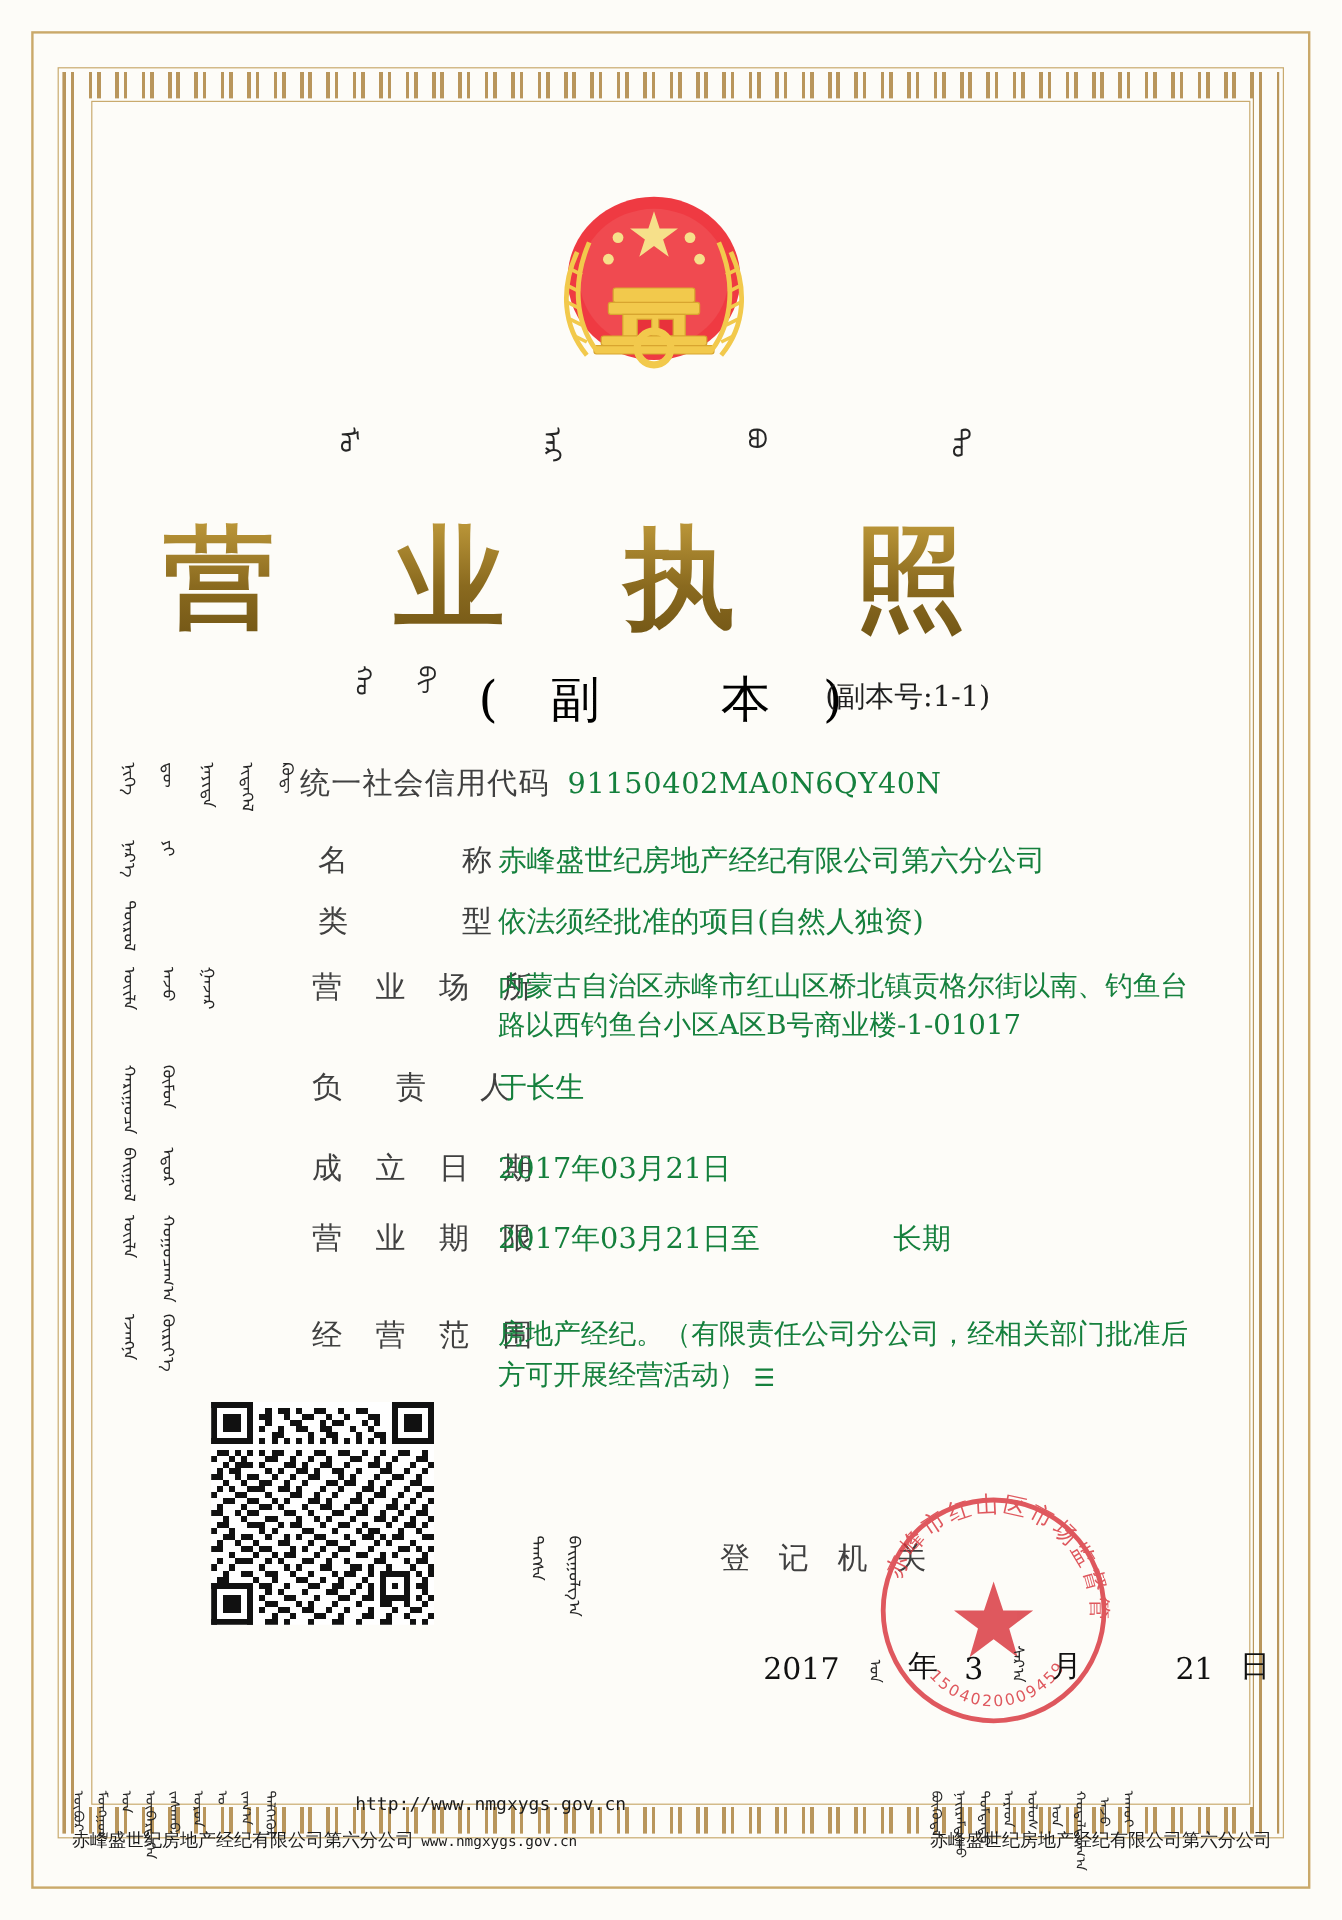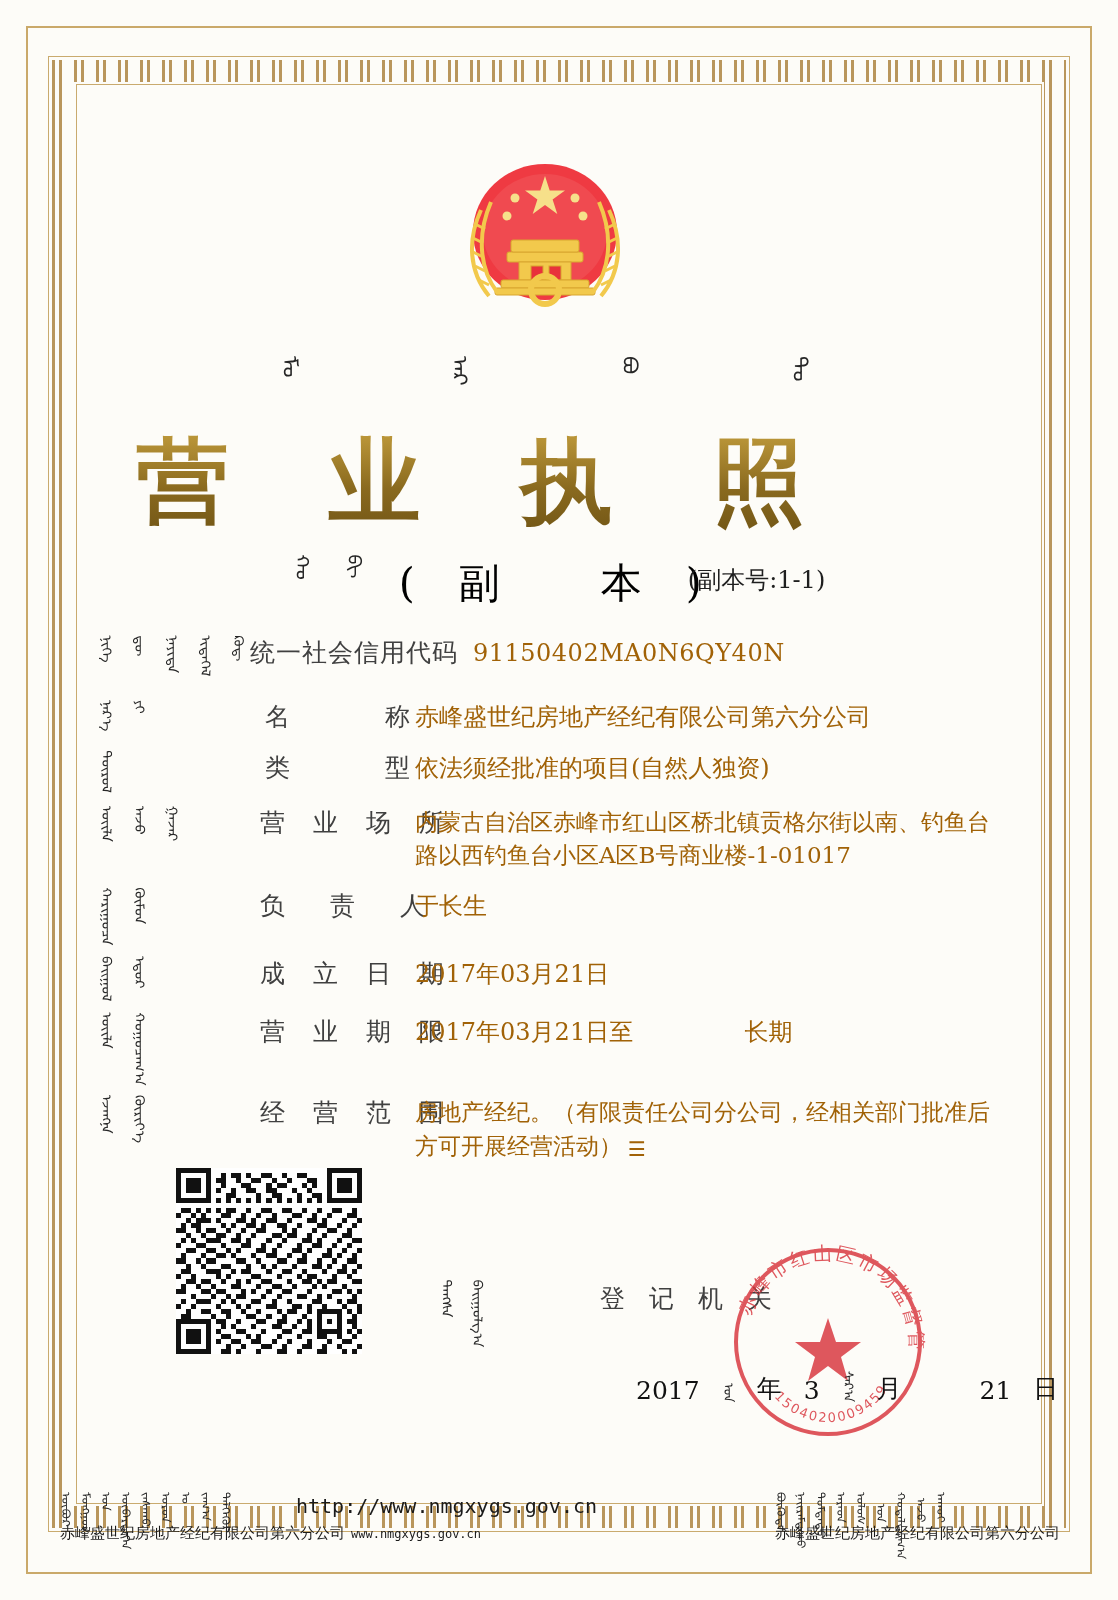--- a/index.html
+++ b/index.html
@@ -149,21 +149,21 @@
     color: #404040;
     white-space: nowrap;
     margin-left: auto;
     letter-spacing: 1px;
   }
   .label-cn.sp4 { letter-spacing: 15px; text-indent: 15px; }
   .label-cn.sp3 { letter-spacing: 10px; text-indent: 10px; }
   .value {
     font-family: "DejaVu Serif", serif;
     font-size: 24px;
-    color: #a16207;
+    color: #15803d;
     line-height: 1.45;
     flex: 1;
   }
   .value.small { font-size: 23px; }
   .value.code {
     font-family: "DejaVu Serif", serif;
     font-size: 24px;
     letter-spacing: 0.5px;
     padding-left: 58px;
   }
@@ -230,21 +230,21 @@
   .footer-cn {
     font-family: "DejaVu Serif", serif;
     font-size: 15px;
     color: #1a1a1a;
     white-space: nowrap;
   }
   .footer-url-top {
     position: absolute;
     left: 296px; top: 1494px;
     font-family: "DejaVu Sans Mono", monospace;
-    font-size: 20px;
+    font-size: 15px;
     color: #1a1a1a;
   }
   .footer-url-bottom {
     font-family: "DejaVu Sans Mono", monospace;
     font-size: 12px;
     color: #1a1a1a;
   }
 </style>
 </head>
 <body>

